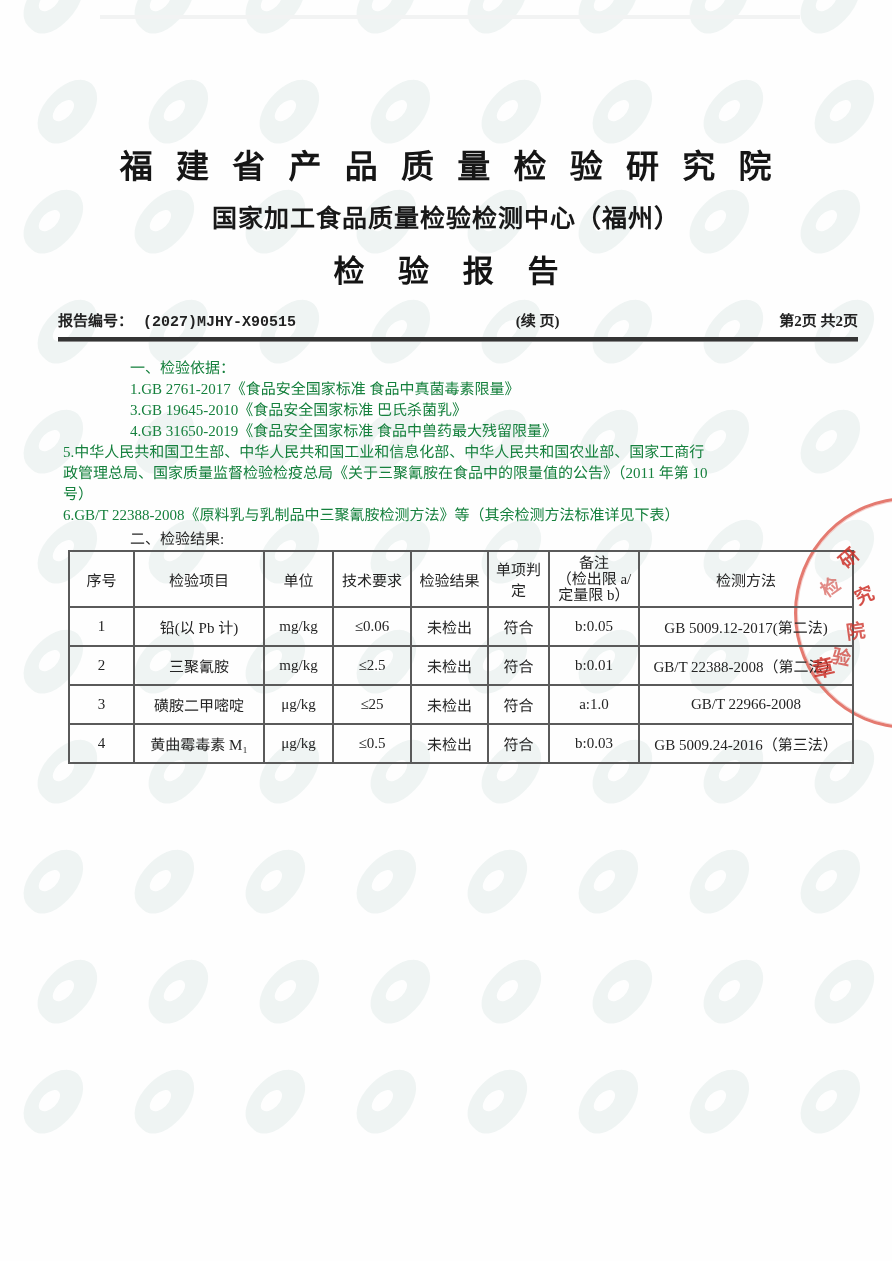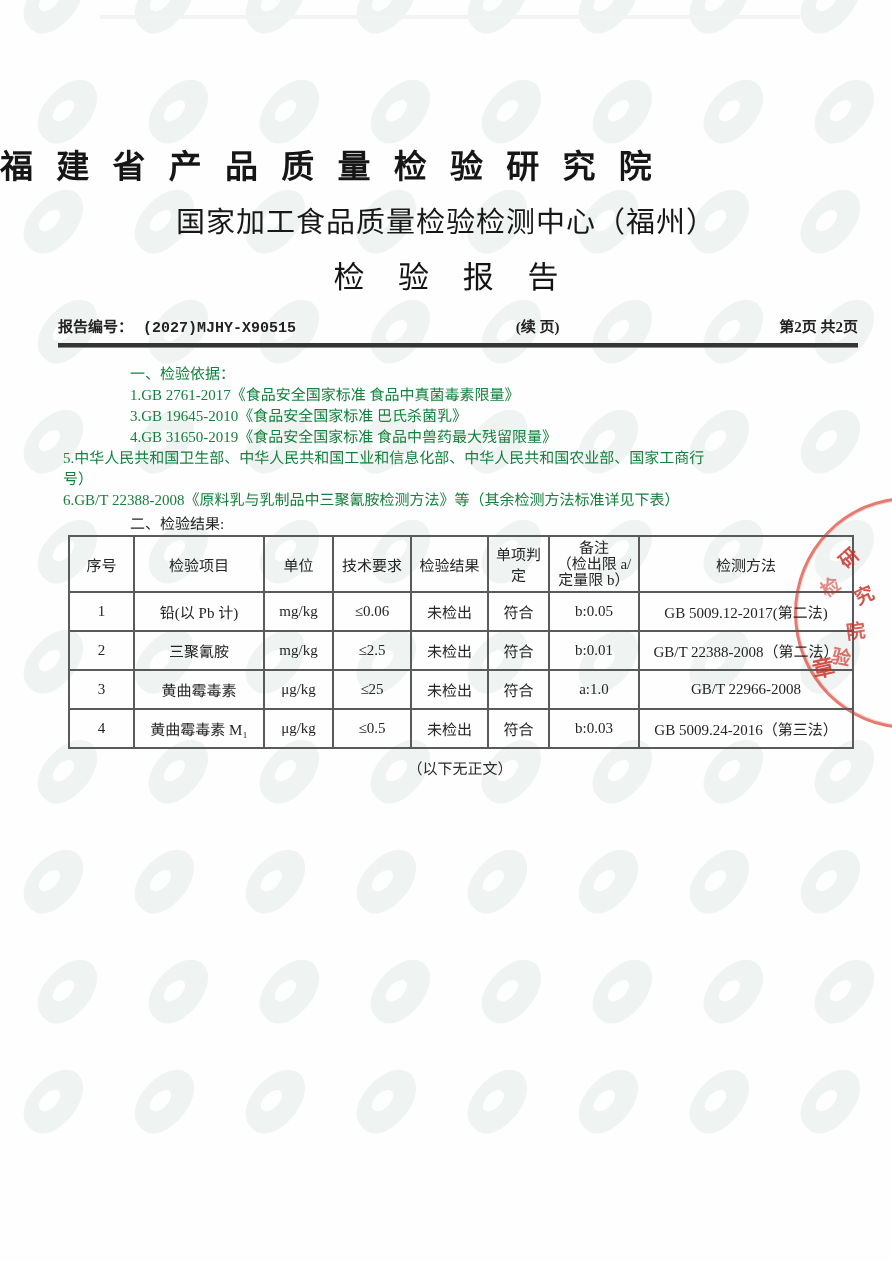--- a/index.html
+++ b/index.html
@@ -12,31 +12,31 @@
   #wm-layer{position:absolute;inset:0;pointer-events:none;}
   .wm{position:absolute;width:72px;height:46px;background:rgba(213,226,224,0.35);
       border-radius:52% 48% 58% 42%;transform:rotate(-45deg);}
   .wm::after{content:"";position:absolute;left:20px;top:12px;width:26px;height:15px;
       background:#fefefe;border-radius:50%;}
   .scan-line{position:absolute;left:100px;top:15px;width:700px;height:4px;background:#f2f3f3;}
 
   .doc{position:relative;z-index:2;}
 
   .title-institute{
-    margin:140px 0 0 0;text-align:left;
+    margin:140px 0 0 0;text-align:center;
     font-size:33px;font-weight:bold;letter-spacing:1px;word-spacing:13px;
     color:#161616;
   }
   .title-center{
     margin:10px 0 12px 0;text-align:center;
-    font-size:29px;font-weight:normal;letter-spacing:1px;color:#181818;
+    font-size:25px;font-weight:bold;letter-spacing:1px;color:#181818;
   }
   .title-report{
     margin:12px 0 0 0;text-align:center;
-    font-size:31px;font-weight:normal;word-spacing:26px;color:#141414;
+    font-size:31px;font-weight:bold;word-spacing:26px;color:#141414;
   }
 
   .info-line{
     margin:18px 0 0 58px;width:800px;
     display:flex;align-items:baseline;
     font-size:15px;font-weight:bold;color:#222;
   }
   .info-left{white-space:nowrap;}
   .info-no{margin-left:10px;font-family:"Liberation Mono","DejaVu Sans Mono",monospace;font-weight:bold;}
   .info-cont{flex:1;text-align:center;}
@@ -192,20 +192,21 @@
     <span class="info-page">第2页  共2页</span>
   </div>
   <div class="rule"></div>
 
   <div class="basis">
     <div class="heading">一、检验依据：</div>
     <div class="line-num">1.GB 2761-2017《食品安全国家标准 食品中真菌毒素限量》</div>
     <div class="line-num">3.GB 19645-2010《食品安全国家标准 巴氏杀菌乳》</div>
     <div class="line-num">4.GB 31650-2019《食品安全国家标准 食品中兽药最大残留限量》</div>
     <div class="line-wrap">5.中华人民共和国卫生部、中华人民共和国工业和信息化部、中华人民共和国农业部、国家工商行</div>
+    <div class="line-wrap">政管理总局、国家质量监督检验检疫总局《关于三聚氰胺在食品中的限量值的公告》（2011 年第 10</div>
     <div class="line-wrap">号）</div>
     <div class="line-wrap">6.GB/T 22388-2008《原料乳与乳制品中三聚氰胺检测方法》等（其余检测方法标准详见下表）</div>
   </div>
 
   <div class="results-heading">二、检验结果:</div>
 
   <table class="results">
     <colgroup>
       <col style="width:65px">
         <col style="width:130px">
@@ -248,42 +249,41 @@
         <td class="item-cell">三聚氰胺</td>
         <td>mg/kg</td>
         <td>≤2.5</td>
         <td>未检出</td>
         <td>符合</td>
         <td>b:0.01</td>
         <td class="method-cell">GB/T 22388-2008（第二法）</td>
       </tr>
       <tr>
         <td>3</td>
-        <td class="item-cell">黄曲霉毒素</td>
+        <td class="item-cell">磺胺二甲嘧啶</td>
         <td>μg/kg</td>
         <td>≤25</td>
         <td>未检出</td>
         <td>符合</td>
         <td>a:1.0</td>
         <td class="method-cell">GB/T 22966-2008</td>
       </tr>
       <tr>
         <td>4</td>
         <td class="item-cell">黄曲霉毒素 M₁</td>
         <td>μg/kg</td>
         <td>≤0.5</td>
         <td>未检出</td>
         <td>符合</td>
         <td>b:0.03</td>
         <td class="method-cell">GB 5009.24-2016（第三法）</td>
       </tr>
     </tbody>
   </table>
 
-  <div class="end-note">（以下无正文）</div>
 </div>
 
 <div class="seal-circle"></div>
 <span class="seal-char sc1">研</span>
 <span class="seal-char sc2">究</span>
 <span class="seal-char sc3">院</span>
 <span class="seal-char sc4">检</span>
 <span class="seal-char sc5">验</span>
 <span class="seal-char sc6">章</span>
 

